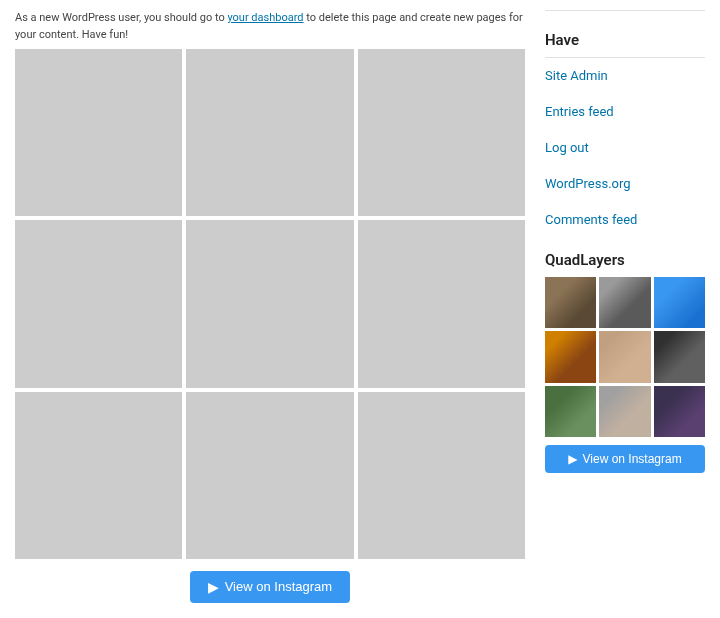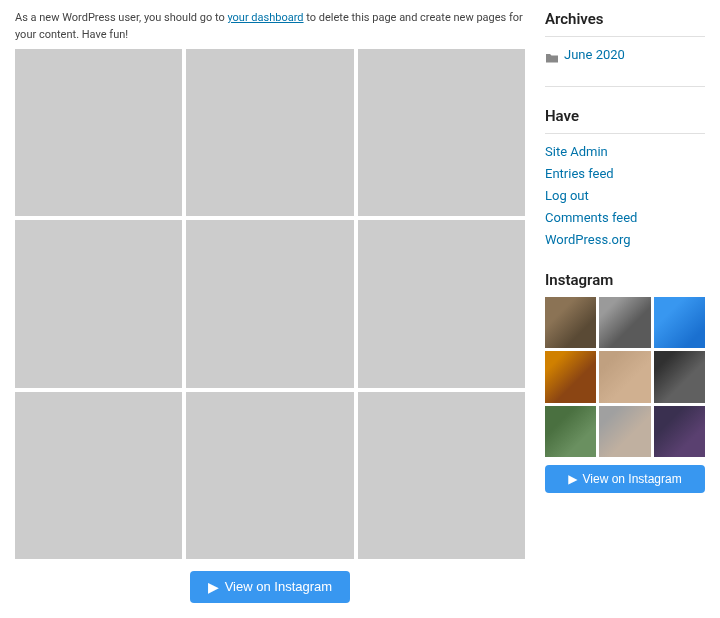--- a/index.html
+++ b/index.html
@@ -120,21 +120,21 @@
       height: 11px;
       position: relative;
     }
     .folder-icon svg {
       width: 14px;
       height: 11px;
     }
     .meta-links {
       display: flex;
       flex-direction: column;
-      gap: 3px;
+      gap: 17px;
     }
 
     
     .quadlayers-grid {
       display: grid;
       grid-template-columns: repeat(3, 1fr);
       gap: 3px;
       margin-bottom: 8px;
     }
     .ql-thumb {
@@ -198,51 +198,39 @@
     <div class="btn-center-wrap">
       <button class="view-instagram-btn">
         <span class="ig-icon">▶</span>
         <span>View on Instagram</span>
       </button>
     </div>
   </div>
 
   <div class="sidebar">
 
-    <div class="sidebar-section">
-      <div class="sidebar-section-title">Archives</div>
-      <hr class="sidebar-divider">
-      <div class="sidebar-icon-row">
-        <span class="folder-icon">
-          <svg viewBox="0 0 14 11" fill="#888">
-            <path d="M1 2h4l1.5 1.5H13v7H1z"></path>
-          </svg>
-        </span>
-        <a href="#" class="sidebar-link">June 2020</a>
-      </div>
-    </div>
 
     <div class="sidebar-section">
       <hr class="sidebar-divider">
     </div>
 
     <div class="sidebar-section">
       <div class="sidebar-section-title">Have</div>
       <hr class="sidebar-divider">
       <div class="meta-links">
         <a href="#" class="sidebar-link">Site Admin</a>
         <a href="#" class="sidebar-link">Entries feed</a>
         <a href="#" class="sidebar-link">Log out</a>
+        <a href="#" class="sidebar-link">WordPress.org</a>
         <a href="#" class="sidebar-link">Comments feed</a>
-        <a href="#" class="sidebar-link">WordPress.org</a>
       </div>
     </div>
 
     <div class="sidebar-section">
-      <div class="sidebar-section-title">Instagram</div>
+      <div class="sidebar-section-title">QuadLayers</div>
       <div class="quadlayers-grid">
         <div class="ql-thumb ql-1"></div>
         <div class="ql-thumb ql-2"></div>
         <div class="ql-thumb ql-3"></div>
         <div class="ql-thumb ql-4"></div>
         <div class="ql-thumb ql-5"></div>
         <div class="ql-thumb ql-6"></div>
         <div class="ql-thumb ql-7"></div>
         <div class="ql-thumb ql-8"></div>
         <div class="ql-thumb ql-9"></div>

